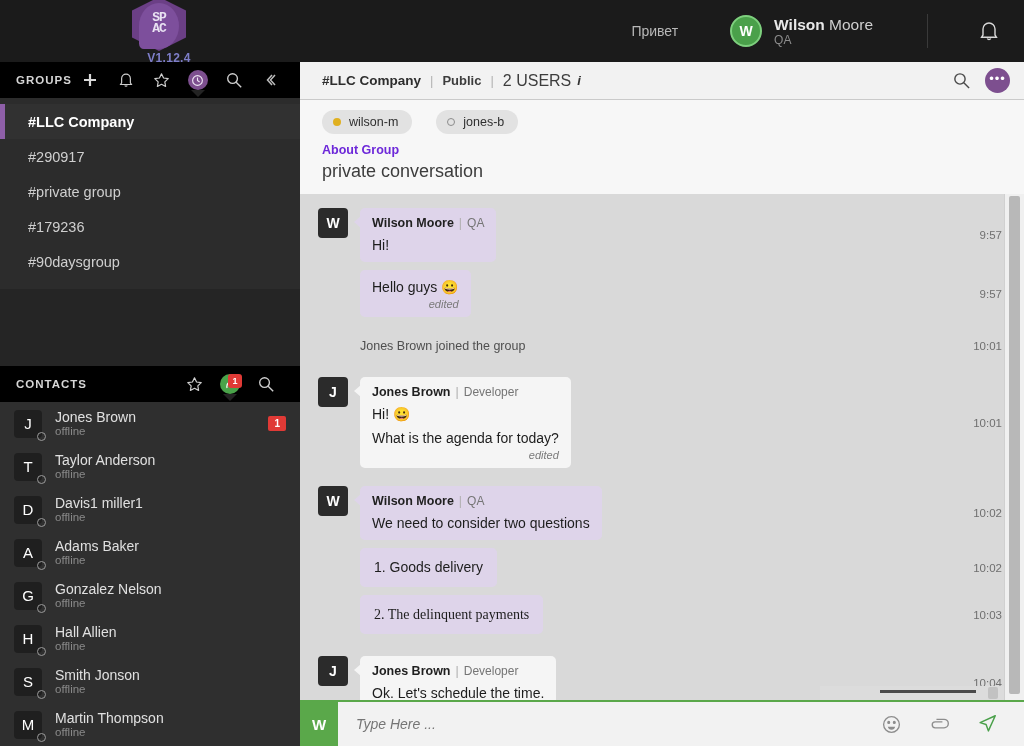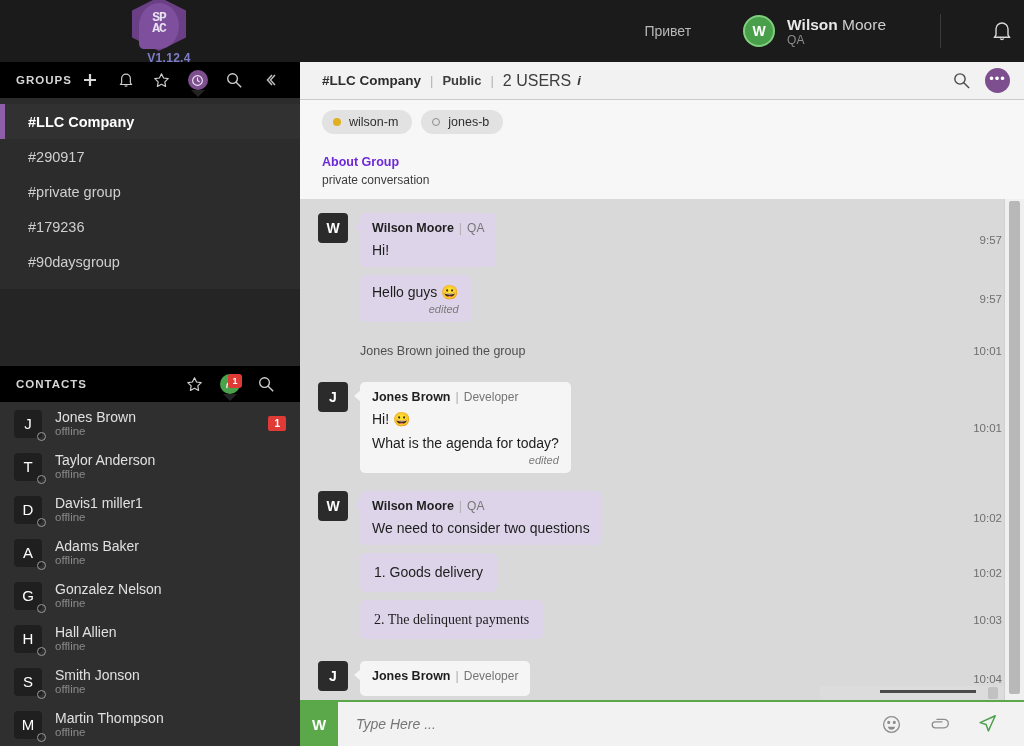--- a/index.html
+++ b/index.html
@@ -28,21 +28,21 @@
     position: absolute; left: 7px; top: 6px; width: 40px; height: 46px;
     background: #7d4f9c; border-radius: 50% 50% 50% 12%;
   }
   .hexlogo .glyph {
     position: absolute; left: 0; right: 0; top: 15px; text-align: center;
     color: #e9e2f2; font-size: 13px; font-weight: bold; letter-spacing: -1px;
     line-height: 11px; font-family: "Liberation Mono", monospace;
   }
   .version { color: #7e7ec8; font-size: 12px; font-weight: bold; margin-left: 20px; letter-spacing: 0.3px;}
 
-  .topbar-right { margin-left: auto; display: flex; align-items: center; padding-right: 11px; gap: 24px; }
+  .topbar-right { margin-left: auto; display: flex; align-items: center; padding-right: 24px; gap: 24px; }
   .greeting { color: #b8b8b8; font-size: 14px; margin-right: 28px; }
   .user-chip { display: flex; align-items: center; }
   .avatar-circle {
     width: 32px; height: 32px; border-radius: 50%; background: #4aa04a;
     border: 2px solid #7ed07e; color: #fff; font-size: 14px; font-weight: bold;
     display: flex; align-items: center; justify-content: center; margin-right: 12px;
   }
   .uname { color: #e8e8e8; font-size: 15.5px; font-weight: bold; line-height: 17px; }
   .uname .last { font-weight: normal; color: #cfcfcf; }
   .urole { color: #8d8d8d; font-size: 12px; line-height: 14px; }
@@ -123,30 +123,30 @@
   .ch-right { margin-left: auto; display: flex; align-items: center; gap: 14px; }
   .dots-btn {
     width: 25px; height: 25px; border-radius: 50%; background: #7d4f8f; color: #fff;
     display: flex; align-items: center; justify-content: center; font-size: 13px;
     letter-spacing: 1px; cursor: pointer; line-height: 5px; padding-bottom: 5px;
   }
 
   .about {
     background: #f7f7f7; padding: 10px 22px 12px 22px; flex: 0 0 auto;
   }
-  .chips { display: flex; gap: 9px; margin-bottom: 21px; }
+  .chips { display: flex; gap: 24px; margin-bottom: 9px; }
   .chip {
     background: #e2e2e2; border-radius: 13px; padding: 5px 14px 5px 11px;
     display: flex; align-items: center; font-size: 12.5px; color: #2f2f2f; cursor: pointer;
   }
   .chip .dot { width: 8px; height: 8px; border-radius: 50%; margin-right: 8px; }
   .dot-yellow { background: #e0b020; }
   .dot-empty { background: transparent; border: 1px solid #8c8c8c; }
   .about-t { font-size: 12.5px; font-weight: bold; color: #6d28d9; margin-bottom: 4px; }
-  .about-d { font-size: 12px; color: #3d3d3d; }
+  .about-d { font-size: 18px; color: #3d3d3d; }
 
   .msgs {
     flex: 1 1 auto; min-height: 0; background: #d9d9d9; position: relative;
     padding: 14px 0 6px 0; overflow: hidden;
   }
   .msg-row { display: flex; padding: 0 22px 0 18px; position: relative; }
   .m-av {
     width: 30px; height: 30px; border-radius: 4px; background: #2b2b2b; color: #fff;
     font-size: 14px; font-weight: bold; display: flex; align-items: center; justify-content: center;
     flex: 0 0 30px; margin-right: 12px;
@@ -523,20 +523,21 @@
           </div>
           <div class="m-time">10:03</div>
         </div>
 
         <div class="msg-row" style="margin-bottom:8px;">
           <div class="m-av">J</div>
           <div class="bubble white tail">
             <div class="m-head">
               <span>Jones Brown</span><span class="bar">|</span><span class="role">Developer</span>
             </div>
+            <div class="m-text">Ok. Let's schedule the time.</div>
           </div>
           <div class="m-time">10:04</div>
         </div>
 
         <div class="vscroll">
           <div class="thumb"></div>
         </div>
         <div class="hscroll-area">
           <div class="hthumb"></div>
           <div class="hnub"></div>

